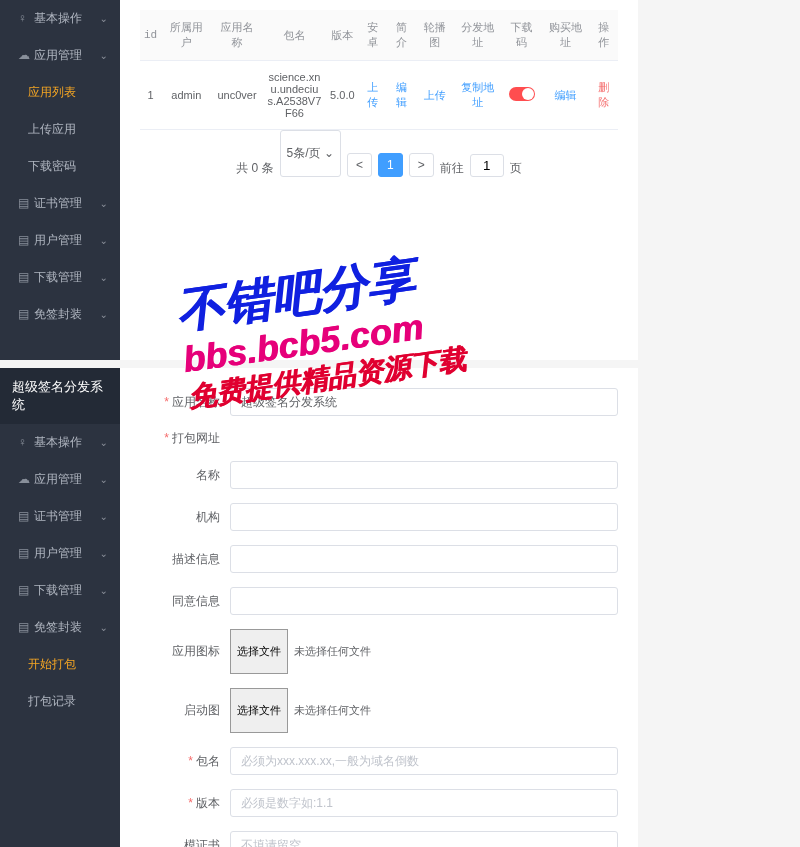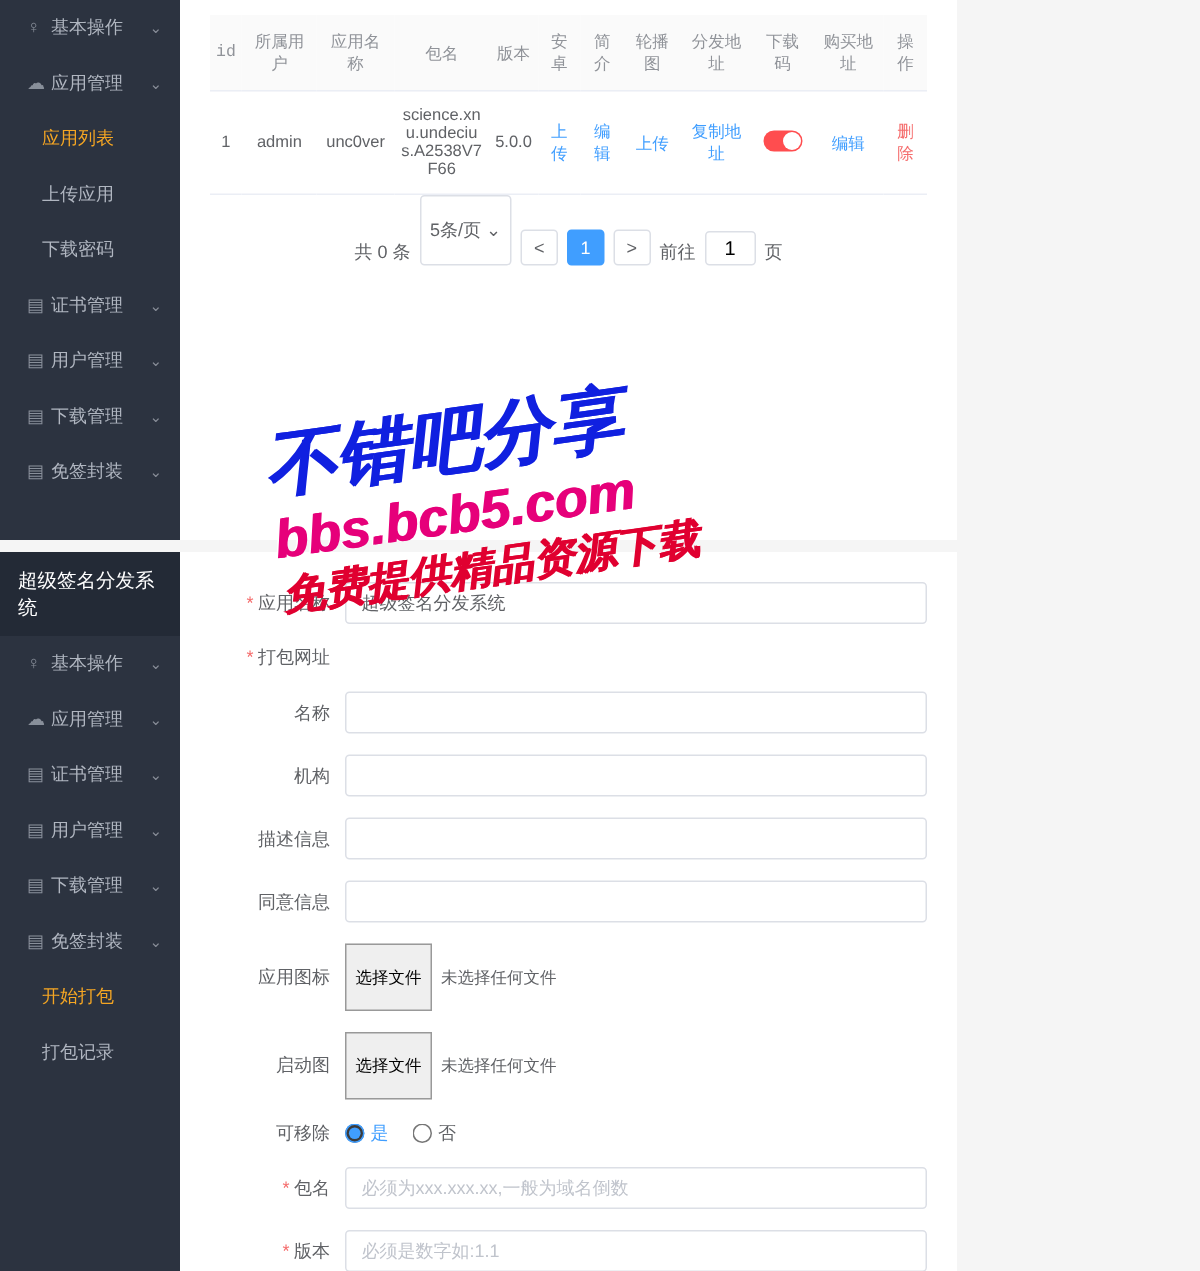--- a/index.html
+++ b/index.html
@@ -199,27 +199,20 @@
       <div class="form-lbl">应用图标</div>
       <button class="file-btn">选择文件</button>
       <span class="file-txt">未选择任何文件</span>
     </div>
     <div class="form-row">
       <div class="form-lbl">启动图</div>
       <button class="file-btn">选择文件</button>
       <span class="file-txt">未选择任何文件</span>
     </div>
     <div class="form-row">
-      <div class="form-lbl">可移除</div>
-      <input type="radio" class="radio checked" checked="" style="">
-      <span class="radio-lbl" style="color:#409eff">是</span>
-      <input type="radio" class="radio" style="">
-      <span class="radio-lbl">否</span>
-    </div>
-    <div class="form-row">
       <div class="form-lbl req">包名</div>
       <input class="form-inp" placeholder="必须为xxx.xxx.xx,一般为域名倒数" style="">
     </div>
     <div class="form-row">
       <div class="form-lbl req">版本</div>
       <input class="form-inp" placeholder="必须是数字如:1.1" style="">
     </div>
     <div class="form-row">
       <div class="form-lbl">模证书</div>
       <input class="form-inp" placeholder="不填请留空" style="">

